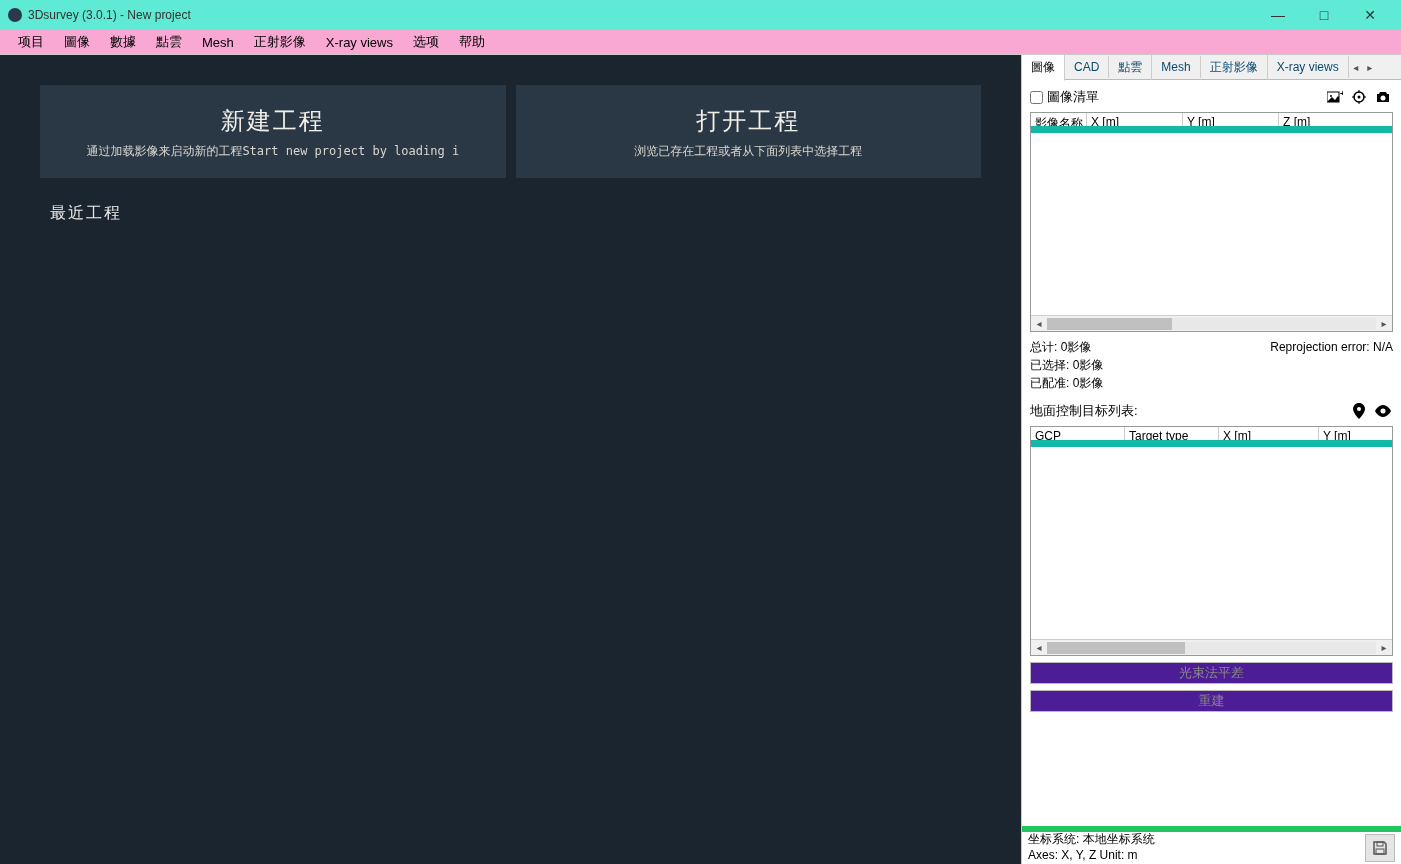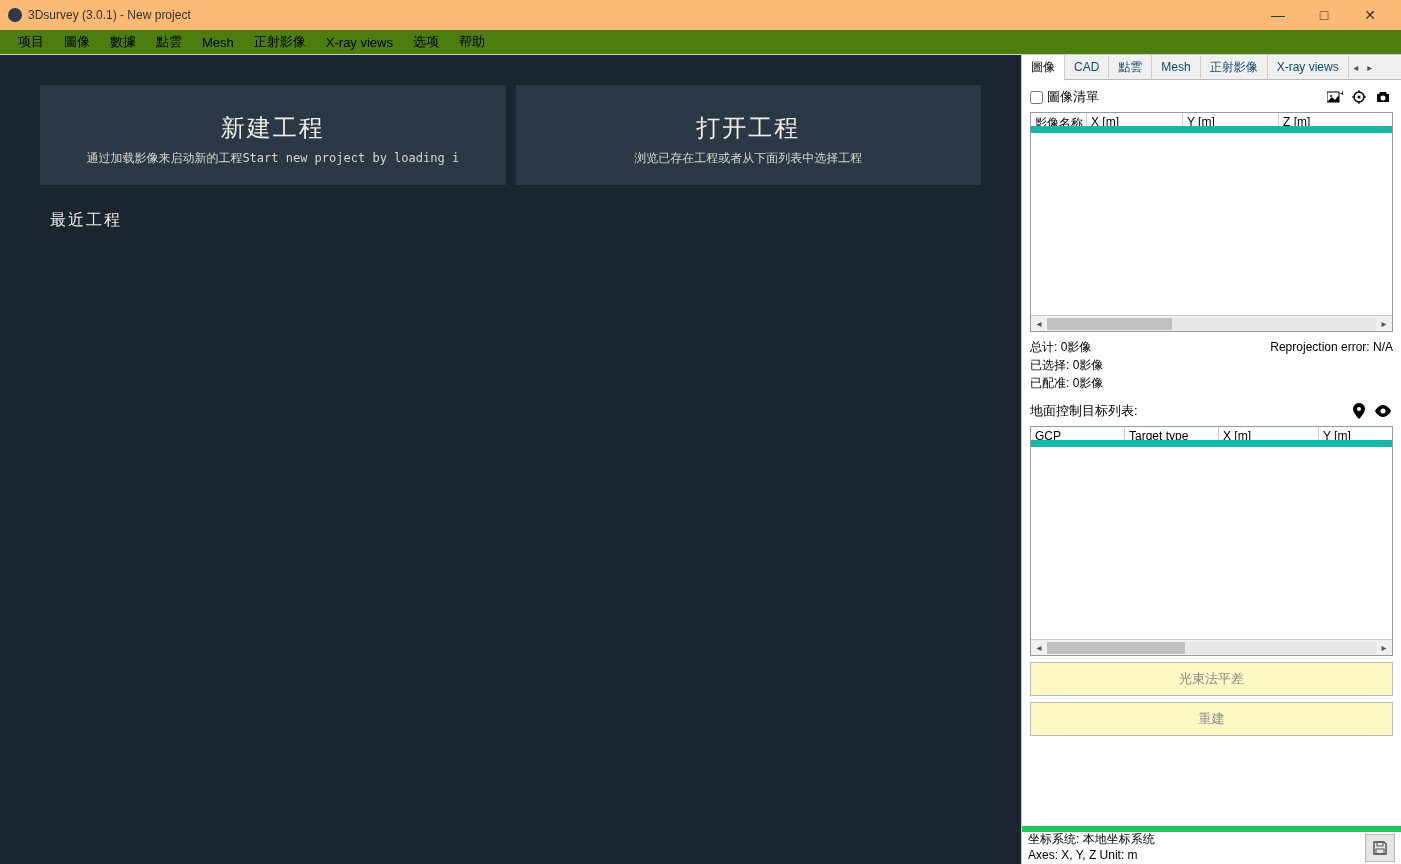--- a/index.html
+++ b/index.html
@@ -1,31 +1,31 @@
 <!DOCTYPE html>
 <html><head>
 <meta charset="utf-8">
 <style>
 * { box-sizing: border-box; margin: 0; padding: 0; font-family: "Microsoft YaHei", "SimSun", sans-serif; }
 body { width: 1401px; height: 864px; background: #fff; overflow: hidden; display: flex; flex-direction: column; }
 
-.titlebar { height: 30px; background: #fdba74; display: flex; align-items: center; padding: 0 8px; font-size: 12px; color: #333; }
+.titlebar { height: 30px; background: #5eead4; display: flex; align-items: center; padding: 0 8px; font-size: 12px; color: #333; }
 .titlebar .app-icon { width: 14px; height: 14px; background: #2a3a4a; border-radius: 50%; margin-right: 6px; }
 .titlebar .title { flex: 1; }
 .titlebar .win-controls { display: flex; }
 .titlebar .win-btn { width: 46px; height: 30px; display: flex; align-items: center; justify-content: center; cursor: pointer; font-size: 14px; }
 
-.menubar { height: 25px; background: #4d7c0f; display: flex; align-items: center; padding: 0 8px; font-size: 13px; border-bottom: 1px solid #ccc; }
+.menubar { height: 25px; background: #f9a8d4; display: flex; align-items: center; padding: 0 8px; font-size: 13px; border-bottom: 1px solid #ccc; }
 .menubar .menu-item { padding: 3px 10px; cursor: pointer; }
 
 .workspace { flex: 1; display: flex; min-height: 0; }
 
 .viewport { flex: 1; background: #1a2530; padding: 30px 40px; color: #ecebe6; overflow: hidden; }
 .start-row { display: flex; gap: 10px; margin-bottom: 25px; }
-.start-card { flex: 1; background: #2a3745; padding: 27px 20px 18px; text-align: center; cursor: pointer; }
+.start-card { flex: 1; background: #2a3745; padding: 20px 20px 18px; text-align: center; cursor: pointer; }
 .start-card .card-title { font-size: 24px; font-family: "SimSun", serif; letter-spacing: 2px; margin-bottom: 6px; color: #f0efe8; }
 .start-card .card-sub { font-size: 12px; font-family: "Consolas","SimSun",monospace; color: #d9d7cf; }
 .recent-title { font-size: 16px; font-family: Liberation Sans, sans-serif; letter-spacing: 2px; padding-left: 10px; }
 
 .side { width: 380px; background: #fff; display: flex; flex-direction: column; border-left: 1px solid #ccc; }
 
 .side-tabs { display: flex; align-items: center; height: 25px; background: #f0f0f0; border-bottom: 1px solid #bbb; font-size: 12px; font-family: "Consolas","SimSun",monospace; }
 .side-tab { padding: 4px 9px; border-right: 1px solid #ccc; cursor: pointer; color: #0c4a6e; white-space: nowrap; }
 .side-tab.active { background: #fff; color: #000; border-bottom: 1px solid #fff; margin-bottom: -1px; }
 .side-tabs .tab-arrow { width: 14px; text-align: center; cursor: pointer; font-size: 10px; color: #555; }
@@ -43,21 +43,21 @@
 .tbody { flex: 1; }
 .hscroll { height: 16px; background: #f0f0f0; border-top: 1px solid #ccc; display: flex; align-items: center; }
 .hscroll .arrow { width: 16px; text-align: center; font-size: 10px; color: #555; cursor: pointer; }
 .hscroll .track { flex: 1; height: 12px; background: #e8e8e8; position: relative; }
 .hscroll .thumb { position: absolute; left: 0; top: 0; height: 100%; background: #c0c0c0; }
 
 .stats-block { font-size: 12px; font-family: "Consolas","SimSun",monospace; margin: 6px 0 10px; line-height: 1.5; }
 .stats-row1 { display: flex; }
 .stats-row1 .sp { flex: 1; }
 
-.btn-wide { display: block; width: 100%; height: 34px; background: #fef9c3; border: 1px solid #bbb; font-size: 13px; color: #888; margin-top: 6px; cursor: not-allowed; }
+.btn-wide { display: block; width: 100%; height: 22px; background: #4c1d95; border: 1px solid #bbb; font-size: 13px; color: #888; margin-top: 6px; cursor: not-allowed; }
 .btn-wide.dropdown { position: relative; text-align: center; }
 .btn-wide.dropdown .dd-arrow { position: absolute; right: 8px; top: 4px; font-size: 10px; }
 
 .footer { height: 38px; border-top: 6px solid #22c55e; display: flex; align-items: center; padding: 4px 6px; font-size: 12px; font-family: "Consolas","SimSun",monospace; }
 .footer .foot-text { flex: 1; line-height: 1.3; }
 .footer .save-btn { width: 30px; height: 28px; background: #e5e5e5; border: 1px solid #bbb; display: flex; align-items: center; justify-content: center; cursor: pointer; font-size: 16px; }
 </style>
 </head>
 <body>
 

